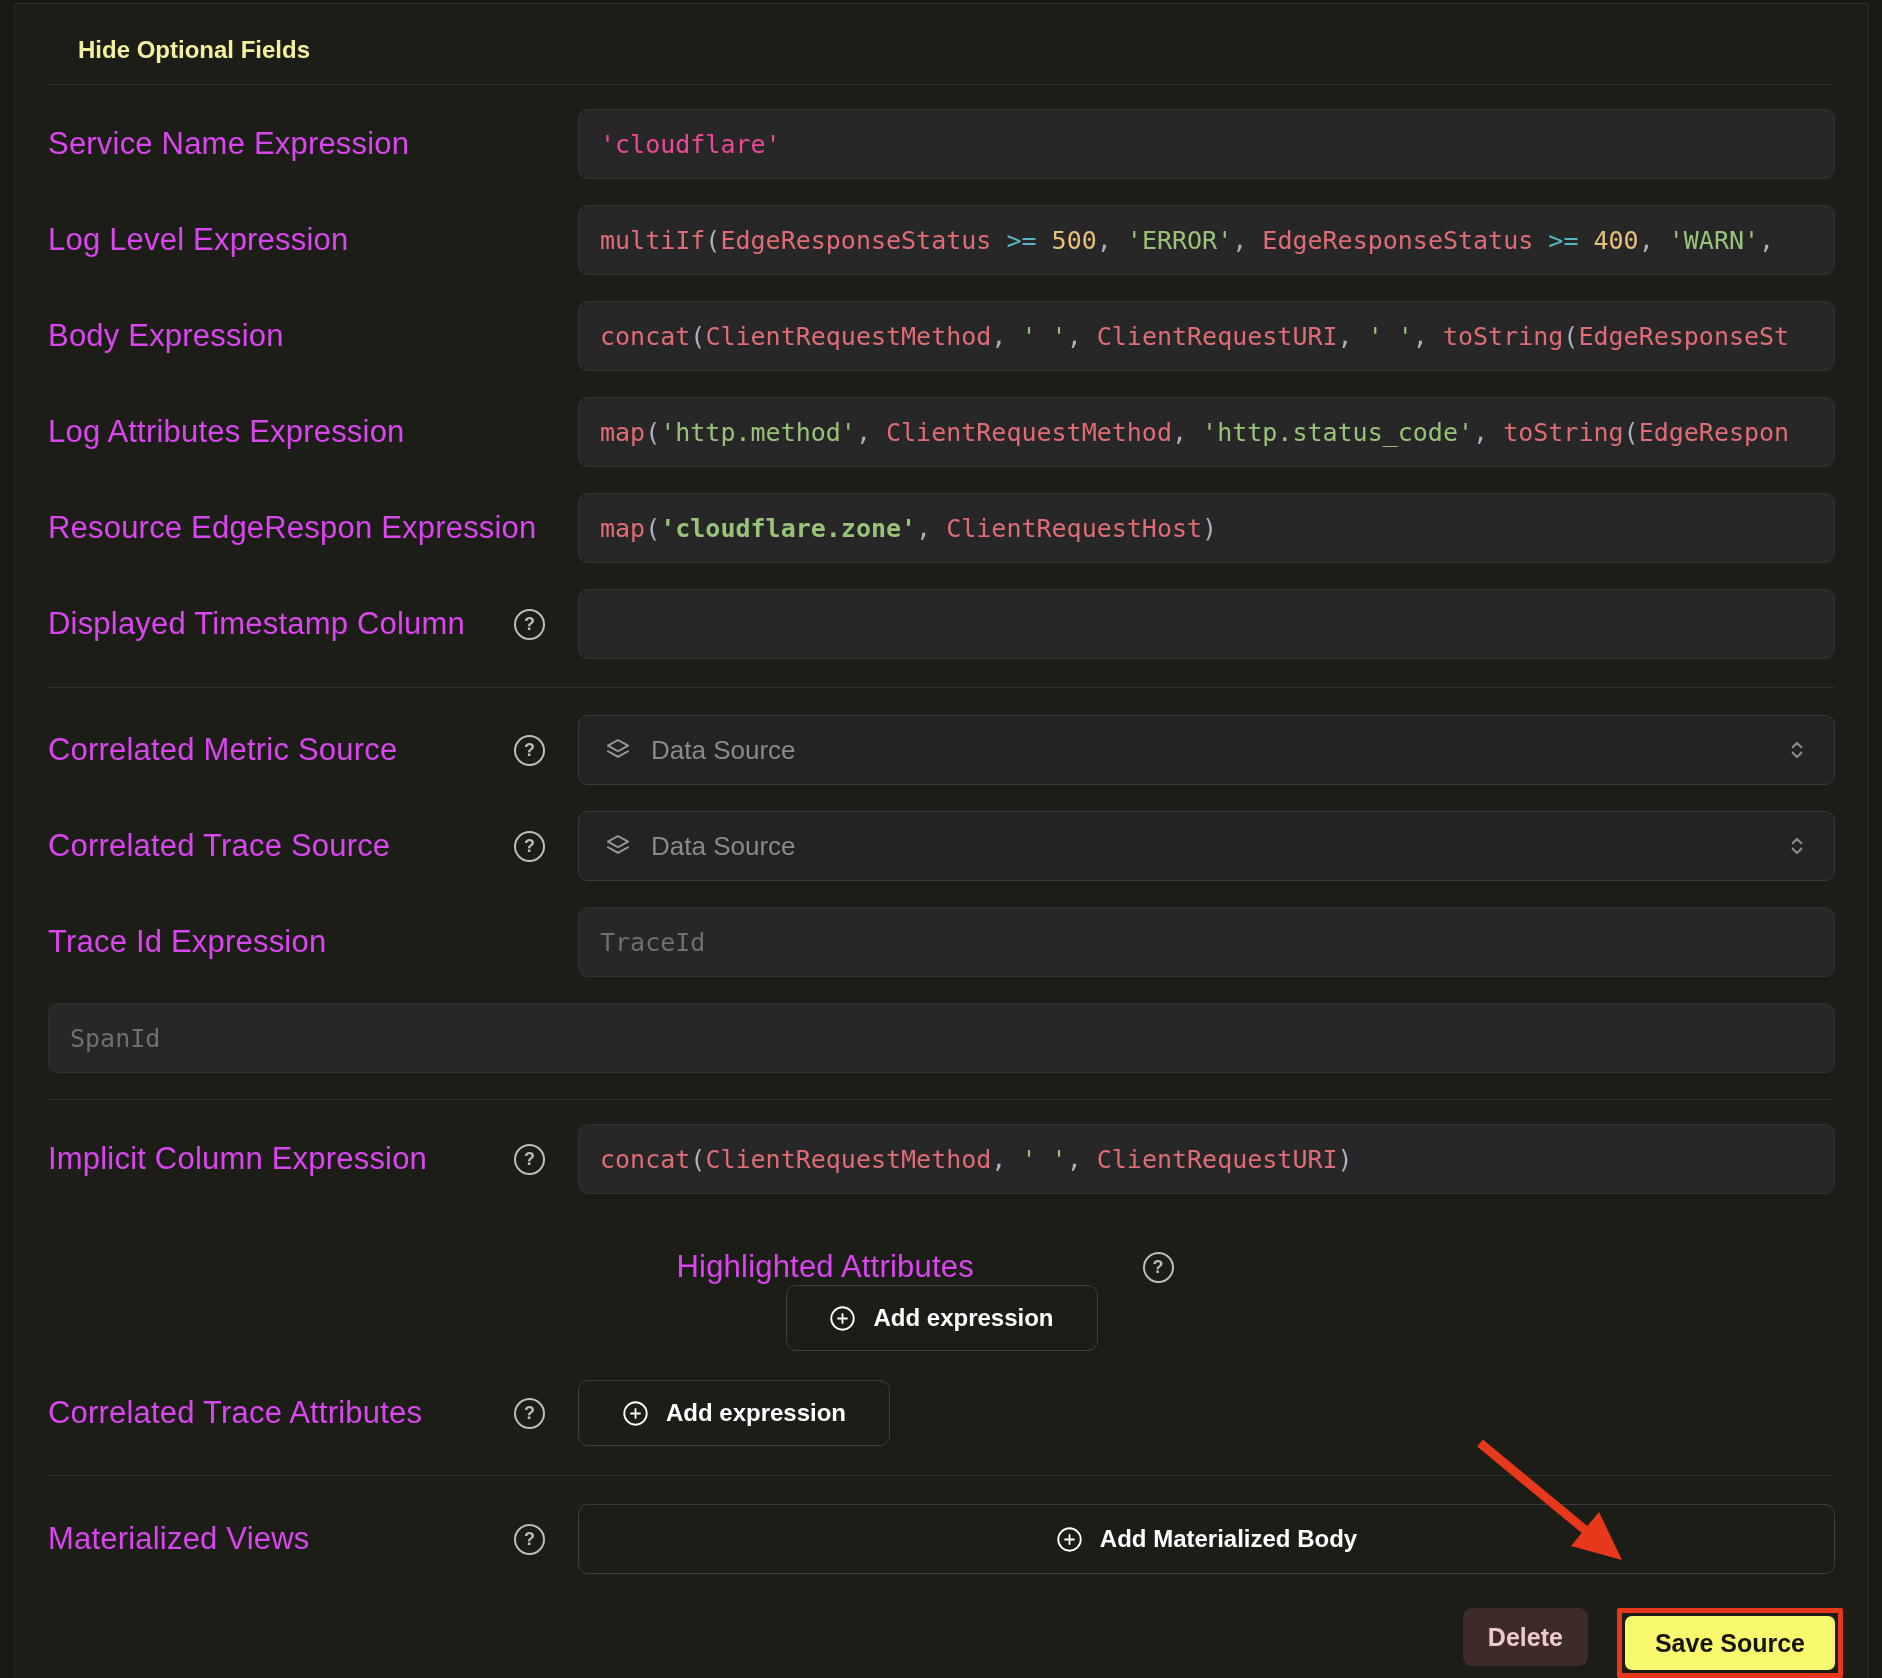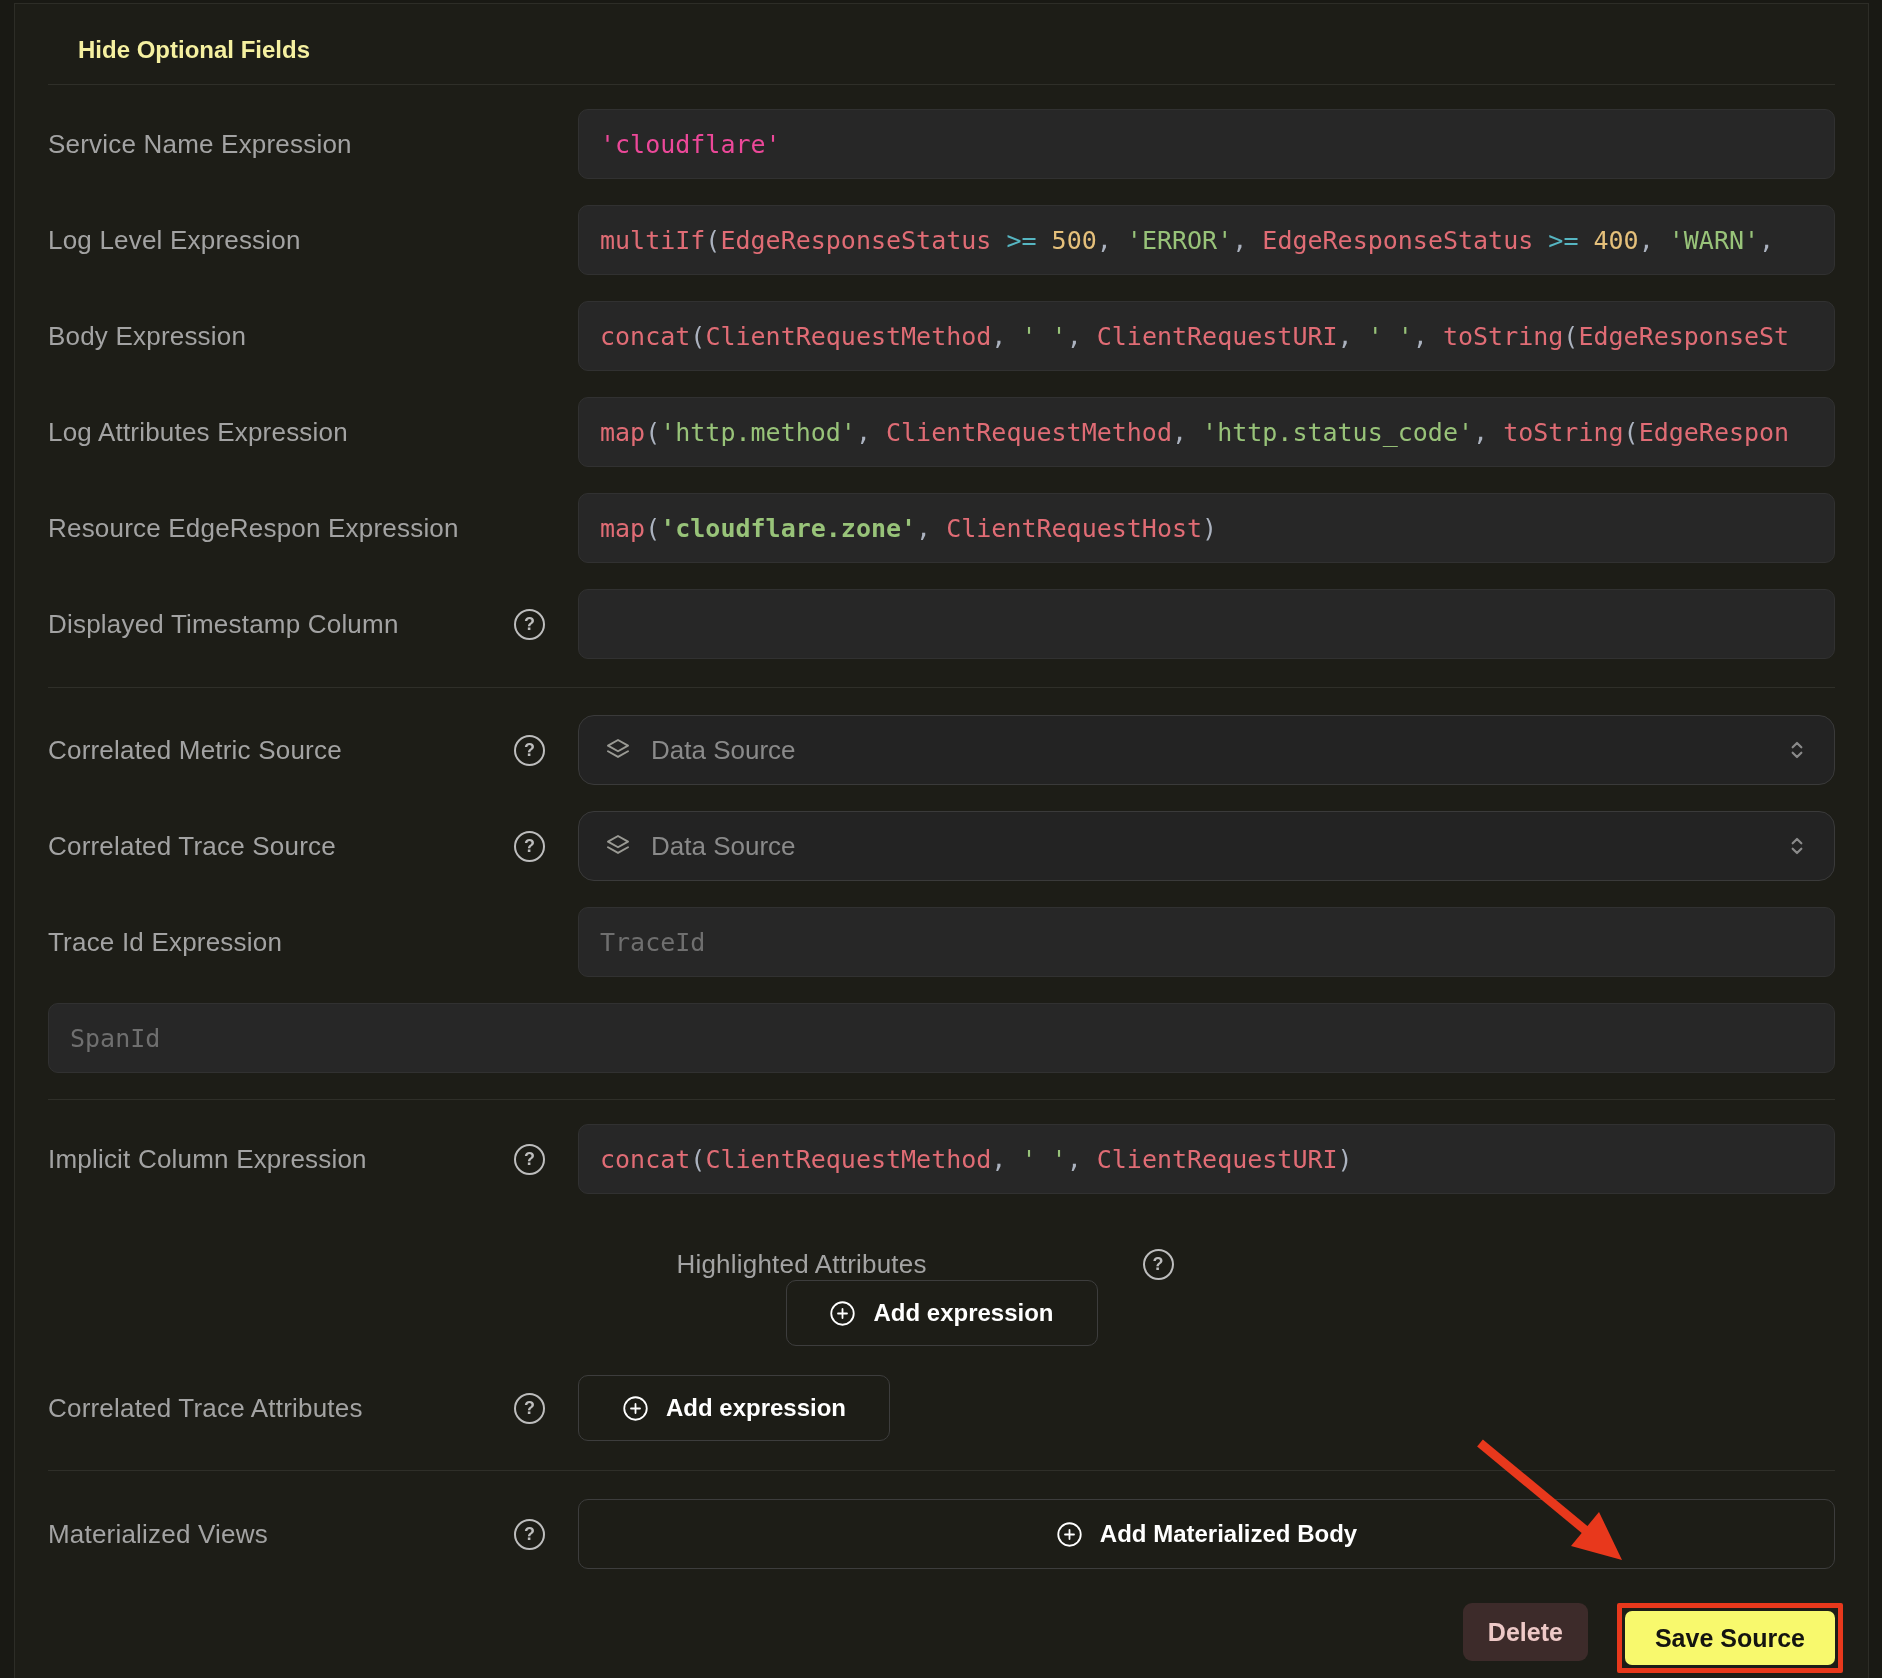--- a/index.html
+++ b/index.html
@@ -35,21 +35,21 @@
   .divider.d-mid1  { margin:28px 0 27px 0; }
   .divider.d-mid2  { margin:19px 0 24px 0; }
   .divider.d-mid3  { margin:29px 0 28px 0; }
 
   .rows-start { margin-top:24px; }
   .form-row { display:flex; align-items:center; margin-bottom:26px; }
   .form-row.gap-after { margin-bottom:55px; }
   .form-row.gap-sm { margin-bottom:29px;flex-direction:column; }
 
   .label-col { width:530px; flex:none; display:flex; align-items:center; }
-  .field-label { font-size:26px; color:#a3a3a3; letter-spacing:0.2px; }
+  .field-label { font-size:31px; color:#d946ef; letter-spacing:0.2px; }
   .help-icon {
     margin-left:auto; margin-right:33px;
     width:31px; height:31px; flex:none;
     border:2px solid #bdbdbd; border-radius:50%;
     color:#bdbdbd; font-size:18px; font-weight:bold;
     display:flex; align-items:center; justify-content:center;
     cursor:pointer;
   }
   .input-col { flex:1; min-width:0; }
 
@@ -68,21 +68,21 @@
     background:#272727; border:1px solid #313131; border-radius:10px;
     padding:0 21px;
     font-family:"DejaVu Sans Mono", monospace;
     font-size:25px; color:#c8c8c8;
     outline:none;
   }
   .text-input::placeholder { color:#6f6f6f; opacity:1; }
 
   .select-box {
     height:70px; width:100%;
-    background:#232323; border:1px solid #3a3a3a; border-radius:16px;
+    background:#232323; border:1px solid #3a3a3a; border-radius:10px;
     display:flex; align-items:center;
     padding:0 24px; gap:18px;
     color:#8a8a8a; font-size:26px;
     cursor:pointer;
   }
   .select-box .selector-icon { margin-left:auto; }
 
   .btn-add {
     height:66px;
     border:1px solid #3d3d3d; border-radius:10px;

